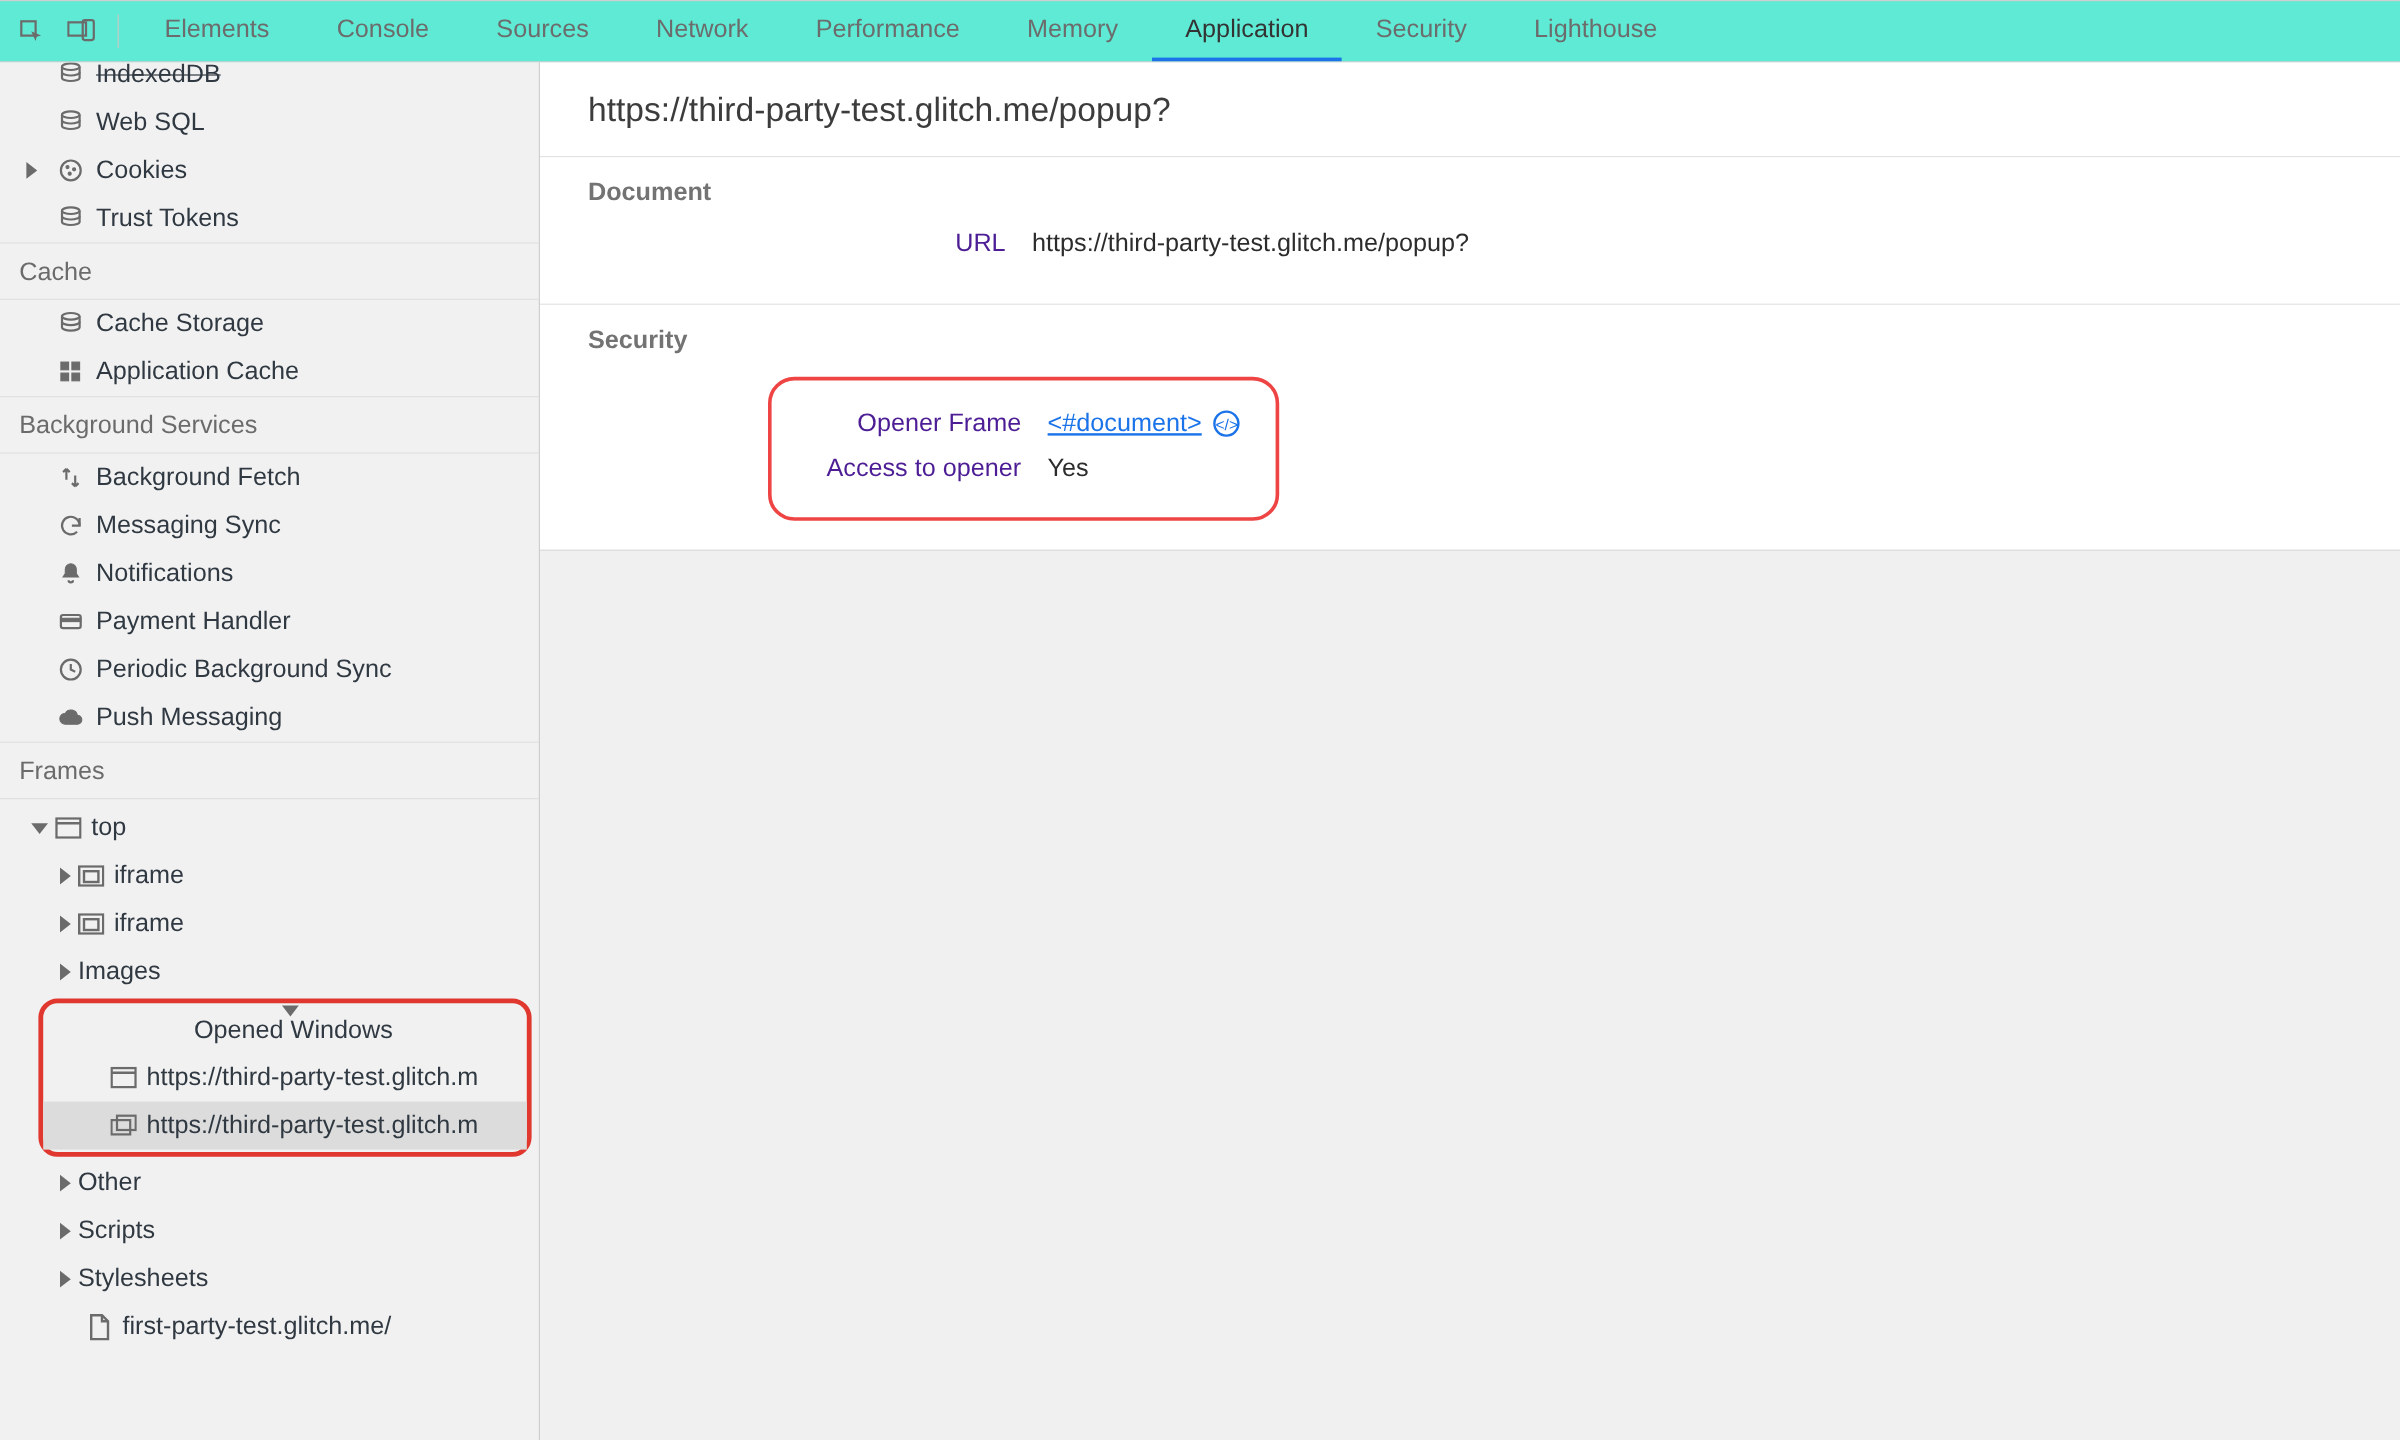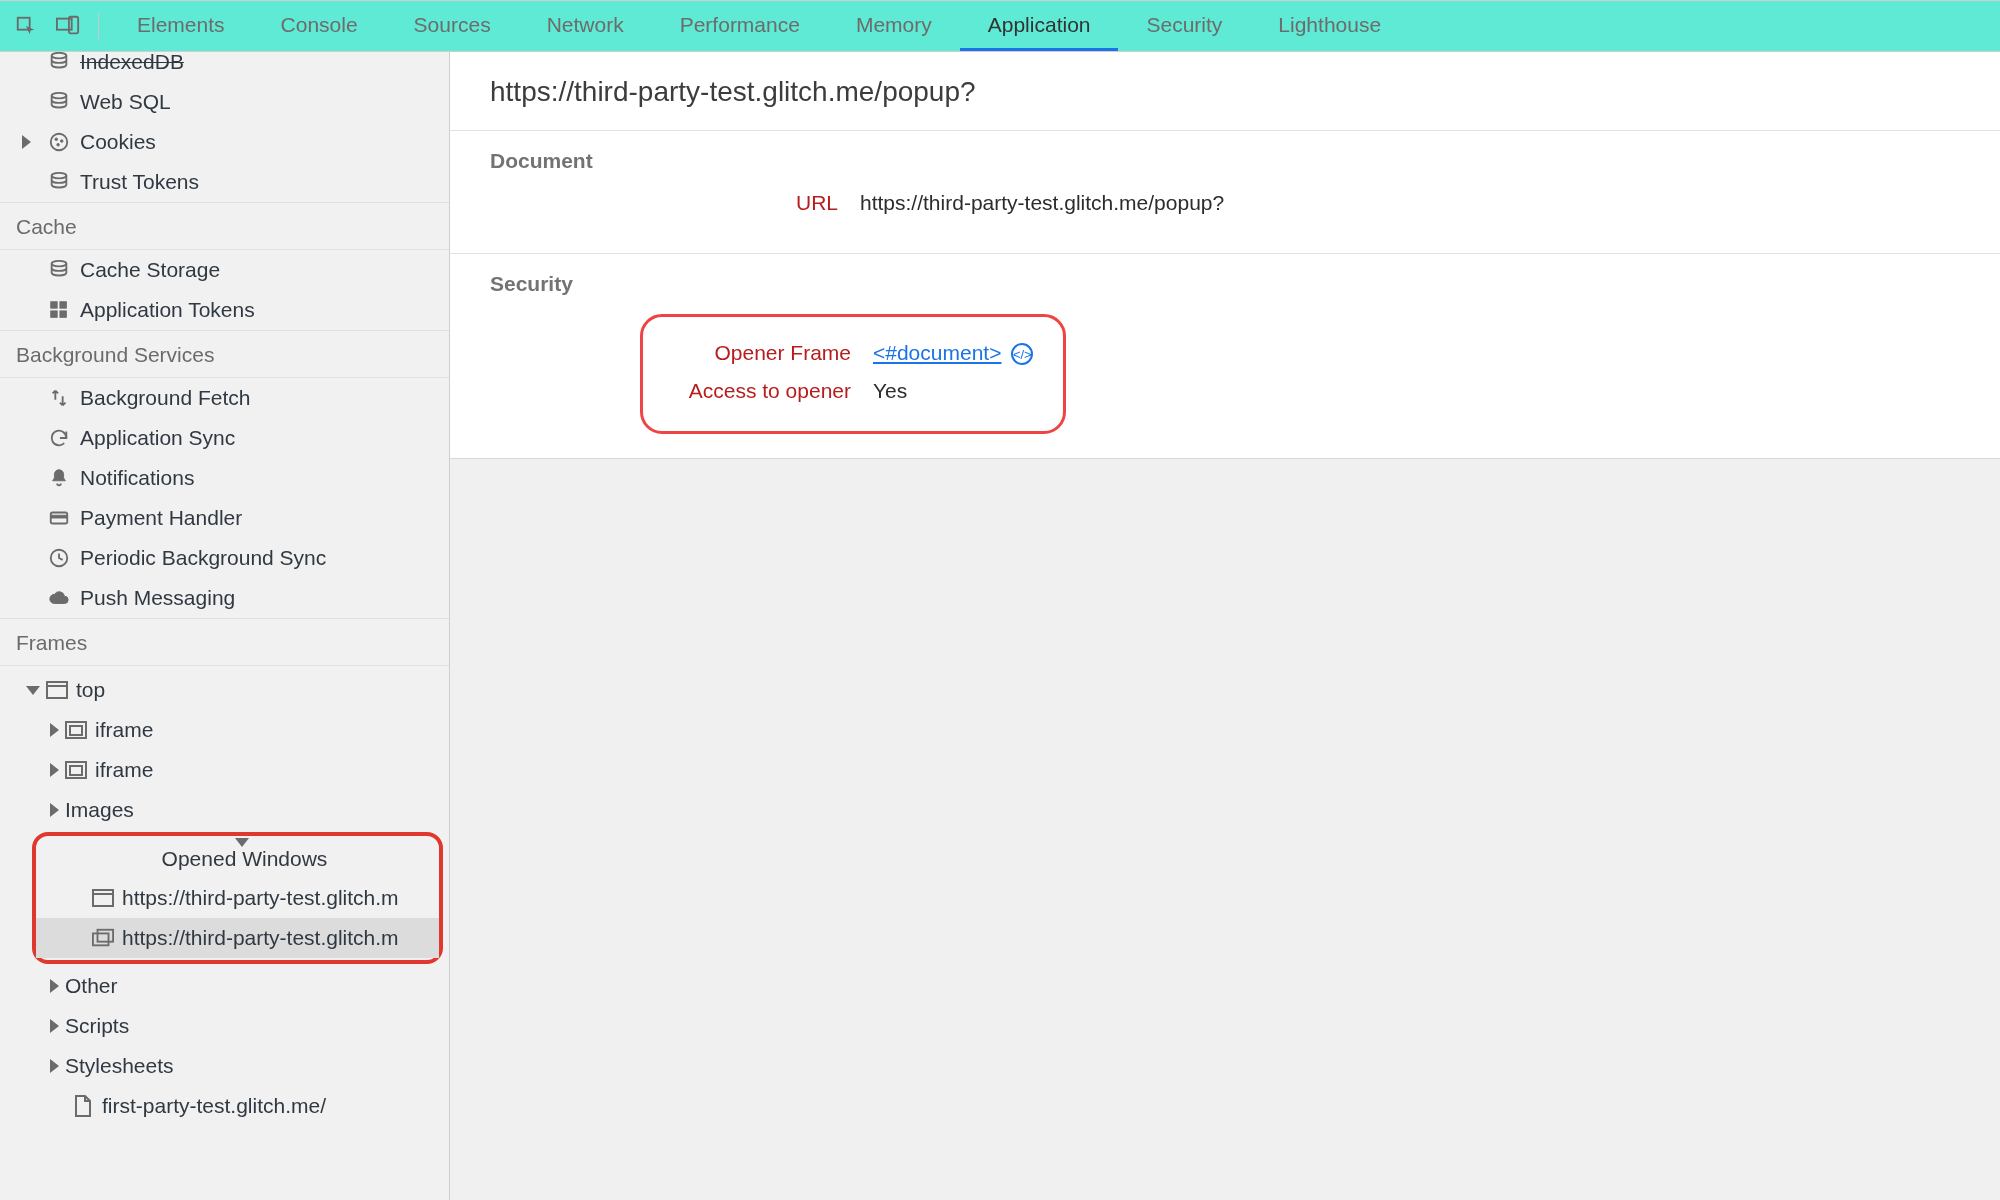--- a/index.html
+++ b/index.html
@@ -153,21 +153,21 @@
     margin-bottom: 18px;
   }
   .kv {
     display: flex;
     align-items: center;
     margin: 14px 0;
   }
   .kv .k {
     width: 370px;
     text-align: right;
-    color: #b91c1c;
+    color: #4c1d95;
     padding-right: 22px;
     font-size: 21px;
   }
   .kv .v {
     color: #2c2c2c;
     font-size: 21px;
   }
   .kv .v a {
     color: #1a73e8;
     text-decoration: underline;
@@ -277,37 +277,37 @@
         </svg>
       <span>Cache Storage</span>
     </div>
     <div class="sb-item">
       <svg viewBox="0 0 24 24">
           <rect x="3" y="3" width="7" height="7" fill="#6b6b6b"></rect>
           <rect x="13" y="3" width="7" height="7" fill="#6b6b6b"></rect>
           <rect x="3" y="13" width="7" height="7" fill="#6b6b6b"></rect>
           <rect x="13" y="13" width="7" height="7" fill="#6b6b6b"></rect>
         </svg>
-      <span>Application Tokens</span>
+      <span>Application Cache</span>
     </div>
 
     <div class="sb-group-title">Background Services</div>
     <div class="sb-item">
       <svg viewBox="0 0 24 24">
           <path d="M8 4v10M8 4l-3 3M8 4l3 3" class="stroke"></path>
           <path d="M16 20V10M16 20l-3-3M16 20l3-3" class="stroke"></path>
         </svg>
       <span>Background Fetch</span>
     </div>
     <div class="sb-item">
       <svg viewBox="0 0 24 24">
           <path d="M20 12a8 8 0 10-2.3 5.6" class="stroke"></path>
           <path d="M20 5v7h-7" class="stroke"></path>
         </svg>
-      <span>Application Sync</span>
+      <span>Messaging Sync</span>
     </div>
     <div class="sb-item">
       <svg viewBox="0 0 24 24">
           <path d="M12 3a5 5 0 00-5 5v4l-2 3h14l-2-3V8a5 5 0 00-5-5z" fill="#6b6b6b"></path>
           <path d="M10 18a2 2 0 004 0" class="stroke"></path>
         </svg>
       <span>Notifications</span>
     </div>
     <div class="sb-item">
       <svg viewBox="0 0 24 24">

